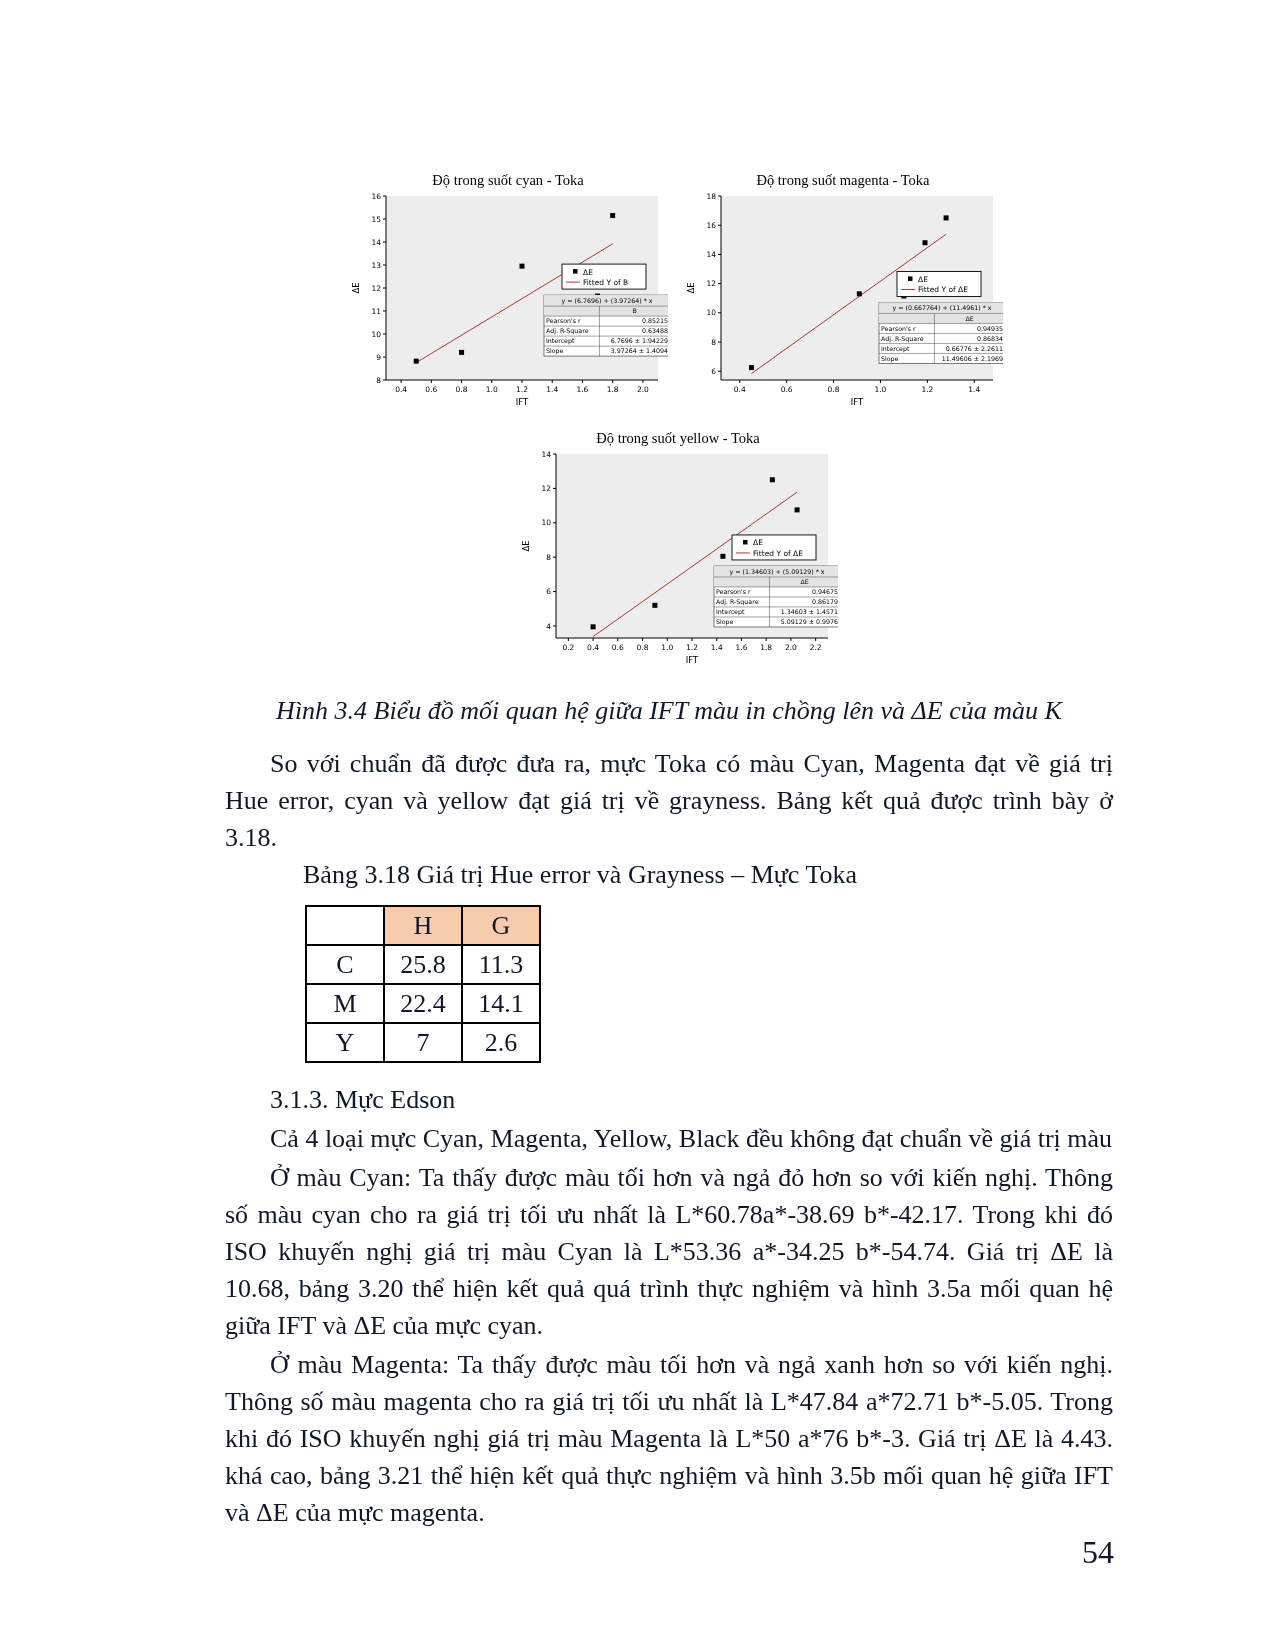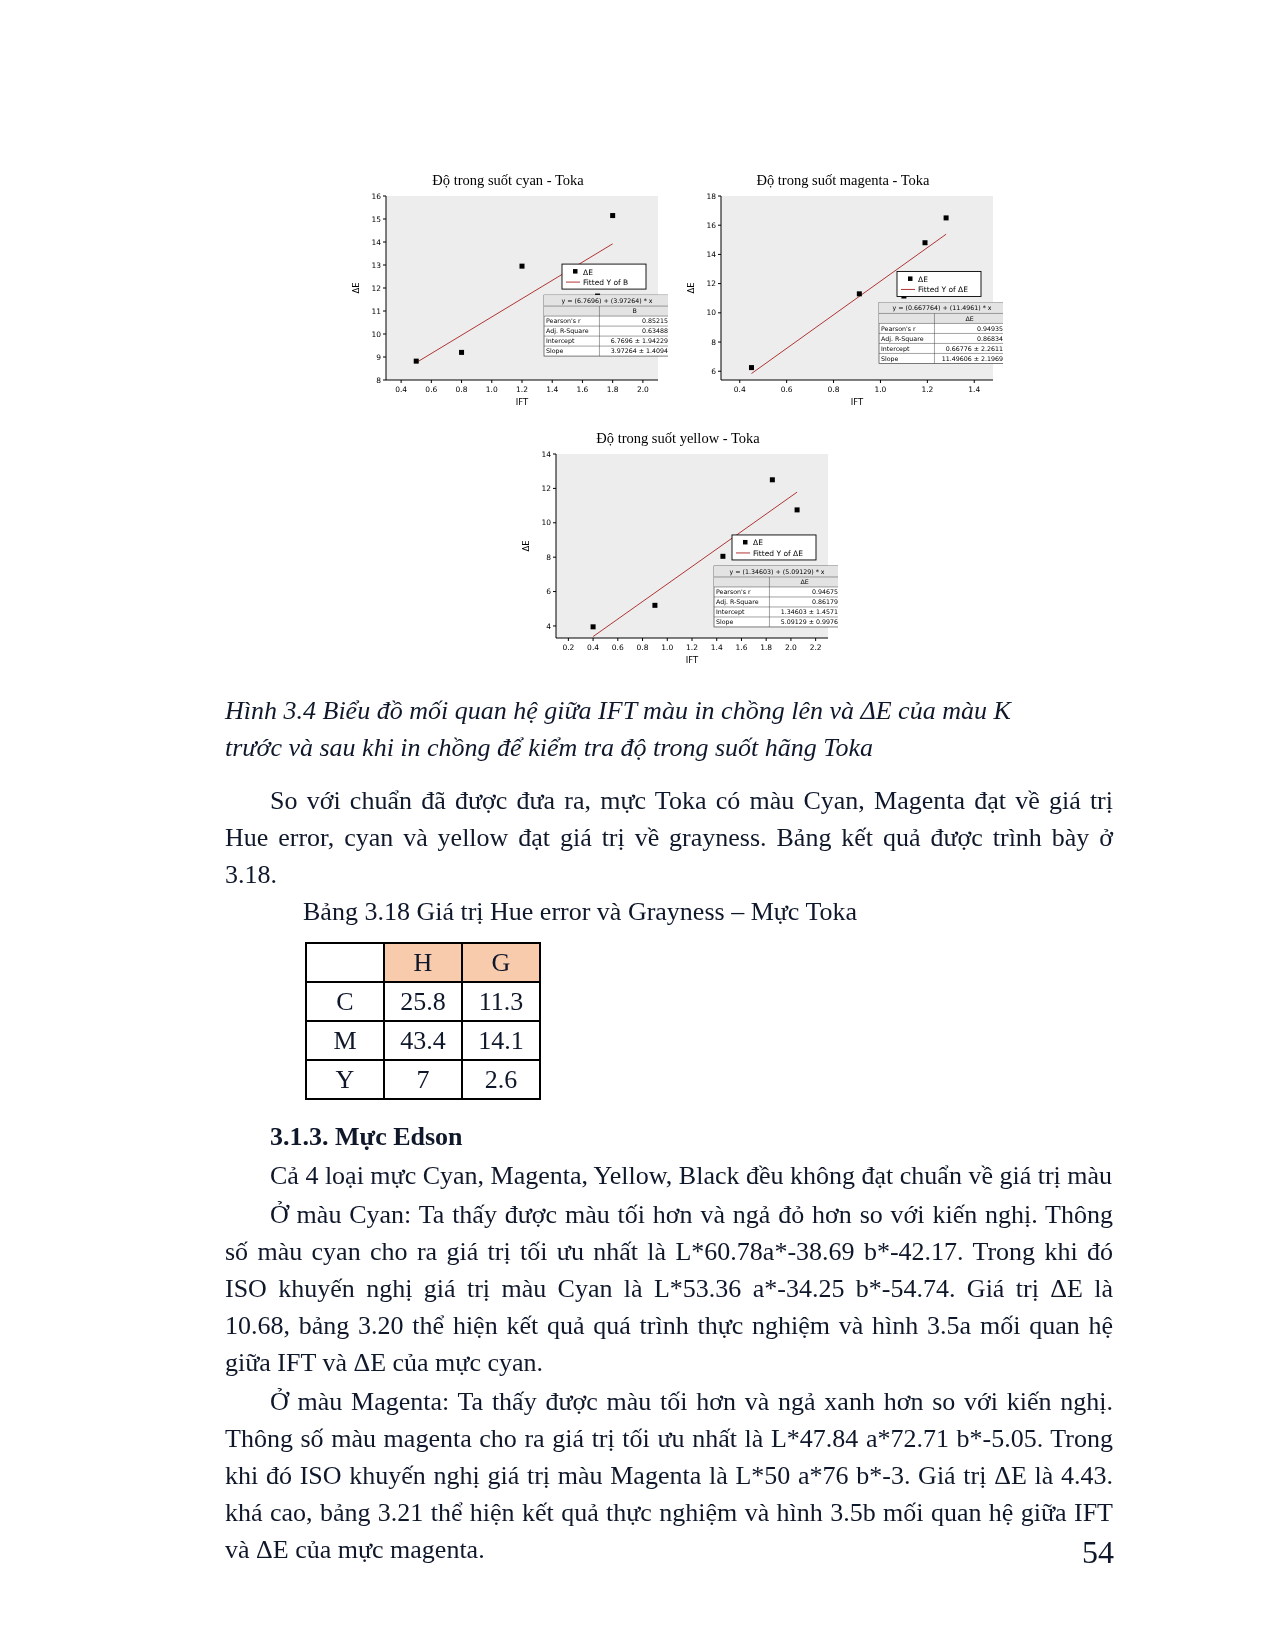--- a/index.html
+++ b/index.html
@@ -3,28 +3,28 @@
 <meta charset="utf-8">
 <style>
   html,body{margin:0;padding:0;background:#ffffff;}
   .page{position:relative;width:1275px;height:1650px;background:#ffffff;color:#0f172a;
         font-family:"Liberation Serif",serif;overflow:hidden;}
   .chart-box{position:absolute;width:320px;height:248px;}
   #chart-cyan{left:348px;top:170px;}
   #chart-magenta{left:683px;top:170px;}
   #chart-yellow{left:518px;top:428px;}
   .text-col{position:absolute;left:225px;top:692px;width:888px;font-size:26px;line-height:37px;}
-  .caption-line{font-style:italic;margin:0;}
+  .caption-line{text-align:center;font-style:italic;margin:0;}
   .body-para{margin:2px 0 0 0;text-align:justify;text-indent:45px;}
   .table-caption{margin:0 0 0 78px;}
   table.hue{border-collapse:collapse;margin:12px 0 0 80px;}
   table.hue td, table.hue th{border:2px solid #000;width:76px;height:27px;text-align:center;
       font-size:26px;font-weight:normal;padding:0;font-family:"Liberation Serif",serif;}
   table.hue th.hdr{background:#f8cbad;}
-  .section-heading{font-weight:bold;margin:18px 0 0 45px;}
+  .section-heading{font-weight:normal;margin:18px 0 0 45px;}
   .pagenum{position:absolute;left:1082px;top:1534px;font-size:32px;}
   svg text{font-family:"DejaVu Sans",sans-serif;}
   svg text.ctitle{font-family:"Liberation Serif",serif;}
 </style>
 </head>
 <body>
 
 <div class="page">
 
   <svg id="chart-cyan" class="chart-box" viewBox="0 0 320 248">
@@ -233,41 +233,40 @@
       <text x="320" y="186.15999999999997" text-anchor="end" font-size="6.3">1.34603 ± 1.4571</text>
       <line x1="196" y1="188.95999999999998" x2="322" y2="188.95999999999998" stroke="#444" stroke-width="0.5"></line>
       <text x="198" y="196.15999999999997" font-size="6.3">Slope</text>
       <text x="320" y="196.15999999999997" text-anchor="end" font-size="6.3">5.09129 ± 0.9976</text>
       <line x1="196" y1="148.95999999999998" x2="322" y2="148.95999999999998" stroke="#444" stroke-width="0.5"></line>
       <line x1="251.44" y1="148.95999999999998" x2="251.44" y2="198.95999999999998" stroke="#444" stroke-width="0.5"></line>
     </svg>
 
   <div class="text-col">
     <p class="caption-line">Hình 3.4 Biểu đồ mối quan hệ giữa IFT màu in chồng lên và ΔE của màu K</p>
-    <p class="caption-line">trước và sau khi in chồng để kiểm tra độ trong suốt hãng Toka</p>
 
     <p class="body-para" style="margin-top:16px;">So với chuẩn đã được đưa ra, mực Toka có màu Cyan, Magenta đạt về giá trị Hue error, cyan và yellow đạt giá trị về grayness. Bảng kết quả được trình bày ở 3.18.</p>
 
     <p class="table-caption">Bảng 3.18 Giá trị Hue error và Grayness – Mực Toka</p>
 
     <table class="hue">
       <tbody>
           <tr>
         <th></th>
         <th class="hdr">H</th>
         <th class="hdr">G</th>
       </tr>
       <tr>
         <td>C</td>
         <td>25.8</td>
         <td>11.3</td>
       </tr>
       <tr>
         <td>M</td>
-        <td>43.4</td>
+        <td>22.4</td>
         <td>14.1</td>
       </tr>
       <tr>
         <td>Y</td>
         <td>7</td>
         <td>2.6</td>
       </tr>
     </tbody>
       </table>
 

